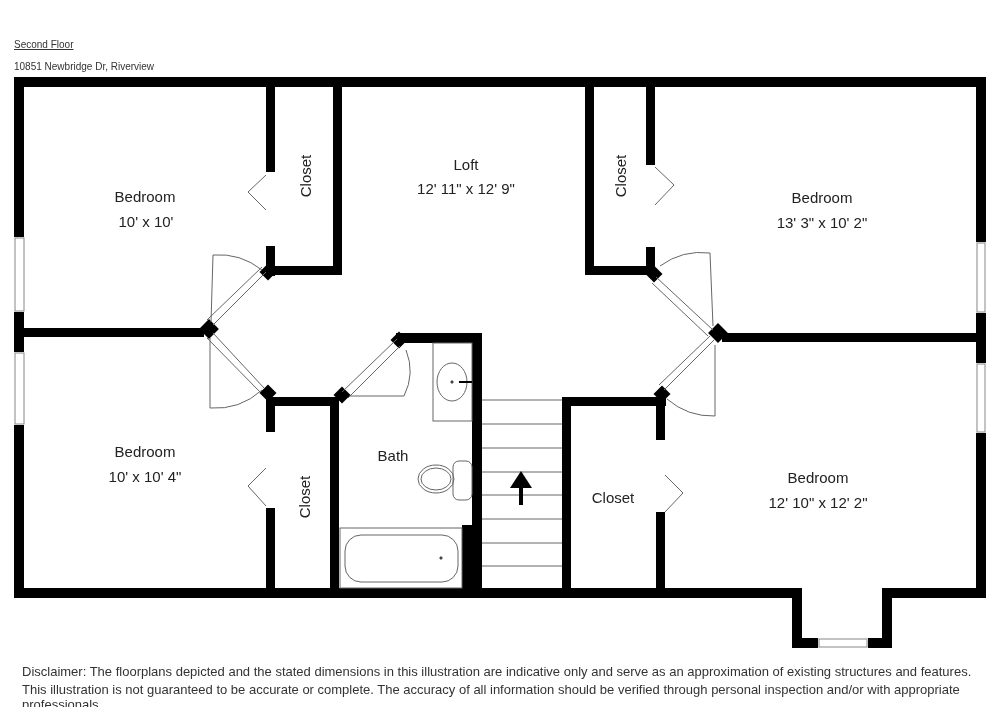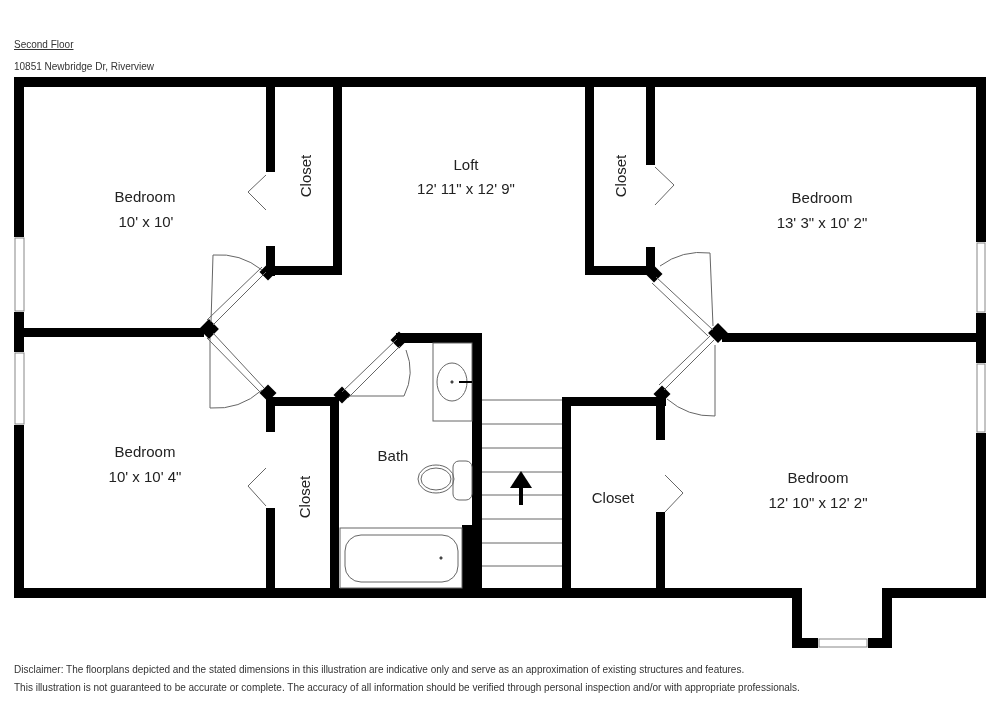--- a/index.html
+++ b/index.html
@@ -1,20 +1,20 @@
 <!DOCTYPE html>
 <html><head>
 <meta charset="utf-8">
 <style>
   html, body { margin: 0; padding: 0; background: #ffffff; }
   body { width: 1000px; height: 707px; position: relative; overflow: hidden; font-family: "Liberation Sans", sans-serif; color: #222; }
   .hdr { position: absolute; left: 14px; font-size: 10px; color: #333; line-height: 13px; }
   .hdr.addr { top: 16px; margin-top: 44px; }
   .hdr.floor { top: 38px; text-decoration: underline; }
-  .disc { position: absolute; left: 14px; font-size: 10px; color: #333; }
+  .disc { position: absolute; left: 22px; font-size: 13px; color: #333; }
   .disc.l1 { top: 664px; }
   .disc.l2 { top: 682px; }
   svg.plan { position: absolute; left: 0; top: 0; }
   svg.plan text { font-family: "Liberation Sans", sans-serif; fill: #222; }
   .room-name { font-size: 15px; }
   .room-dim { font-size: 15px; }
 </style>
 </head>
 <body>
 

